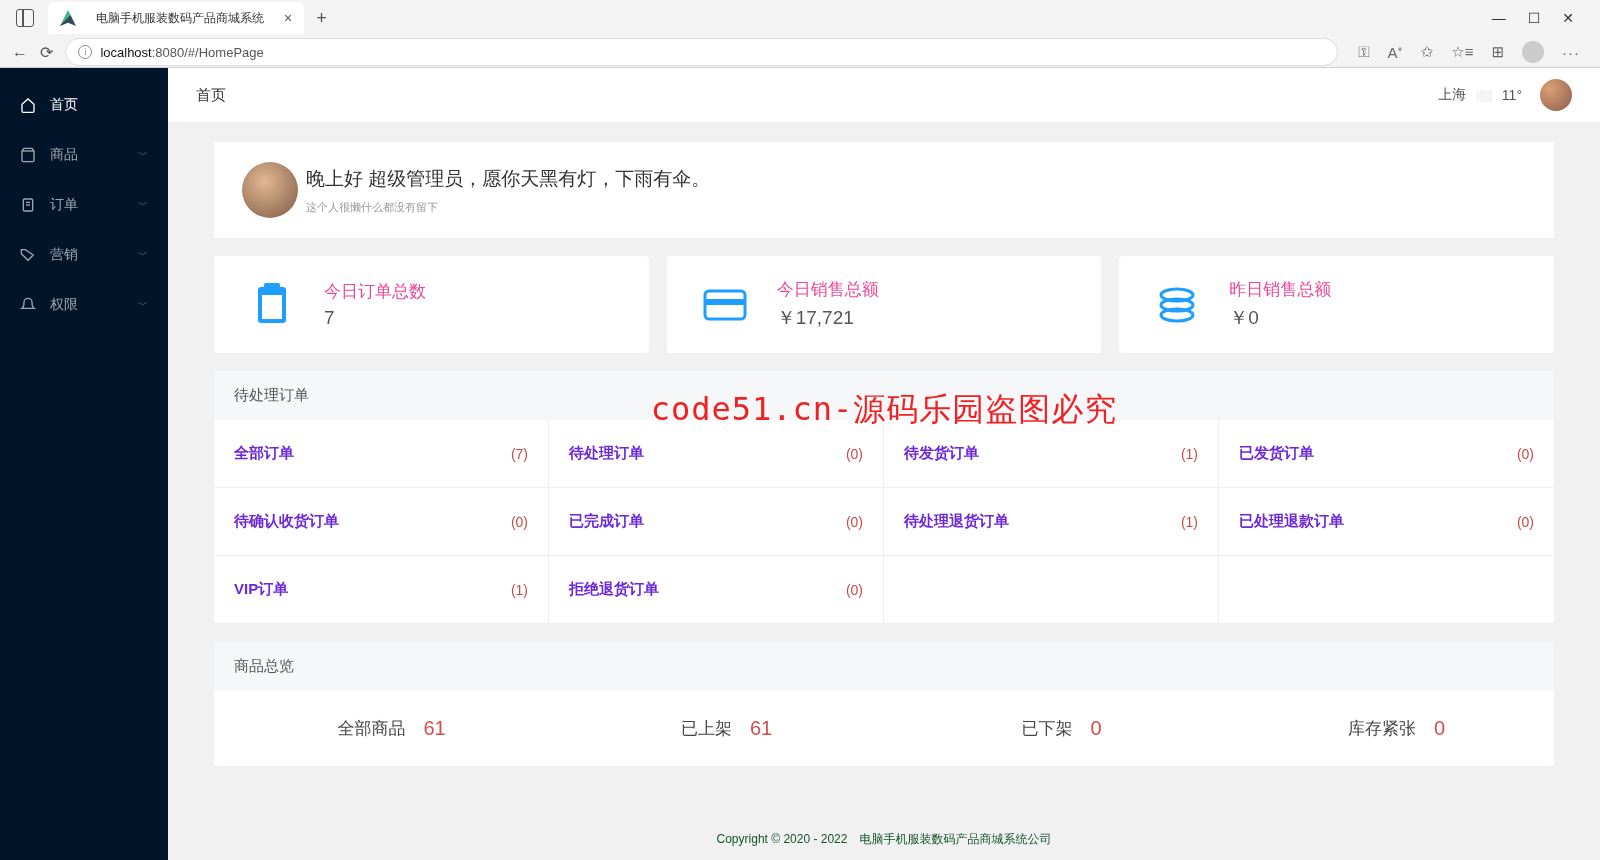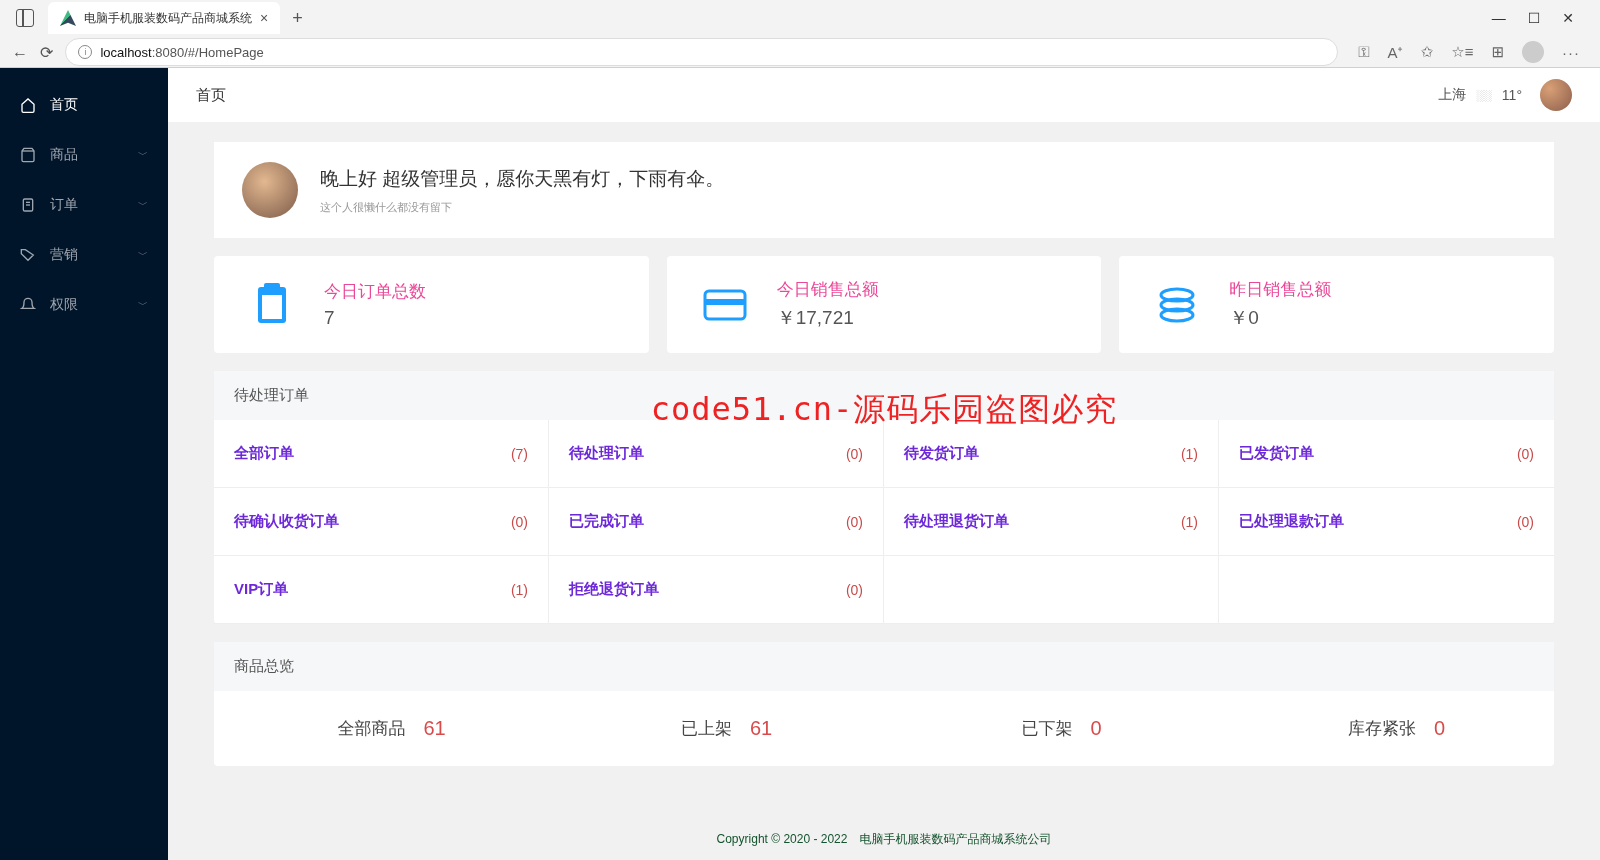--- a/index.html
+++ b/index.html
@@ -3,21 +3,21 @@
 <meta charset="utf-8">
 <style>
 * { margin: 0; padding: 0; box-sizing: border-box; font-family: "Microsoft YaHei", "PingFang SC", sans-serif; }
 body { background: #f1f1f1; overflow: hidden; }
 
 
 .browser-chrome { background: #f3f3f3; height: 68px; border-bottom: 1px solid #d0d0d0; }
 .tab-bar { display: flex; align-items: center; height: 36px; padding: 0 8px; }
 .tab-icon-left { width: 18px; height: 18px; border: 1.5px solid #555; border-radius: 3px; margin: 0 8px; position: relative; }
 .tab-icon-left::after { content: ""; position: absolute; left: 5px; top: 0; bottom: 0; width: 1.5px; background: #555; }
-.browser-tab { display: flex; align-items: center; background: #fff; height: 32px; padding: 0 12px; border-radius: 6px 6px 0 0; margin-left: 6px; gap: 8px; min-width: 220px; }
+.browser-tab { display: flex; align-items: center; background: #fff; height: 32px; padding: 0 12px; border-radius: 6px 6px 0 0; margin-left: 6px; gap: 20px; min-width: 220px; }
 .tab-favicon { width: 16px; height: 16px; background: linear-gradient(135deg, #42b883 50%, #35495e 50%); clip-path: polygon(50% 0, 100% 100%, 50% 80%, 0 100%); }
 .tab-title { font-size: 12px; color: #333; flex: 1; white-space: nowrap; overflow: hidden; }
 .tab-close { font-size: 14px; color: #555; }
 .new-tab { font-size: 18px; color: #555; margin-left: 12px; }
 .window-controls { margin-left: auto; display: flex; gap: 22px; padding-right: 18px; color: #333; }
 .window-controls span { font-size: 14px; }
 .addr-bar { display: flex; align-items: center; height: 32px; padding: 0 12px; gap: 12px; }
 .nav-back, .nav-refresh { font-size: 16px; color: #555; }
 .url-field { flex: 1; display: flex; align-items: center; background: #fff; border: 1px solid #ddd; border-radius: 16px; height: 28px; padding: 0 12px; gap: 8px; }
 .url-info { width: 14px; height: 14px; border: 1.2px solid #888; border-radius: 50%; font-size: 9px; display: flex; align-items: center; justify-content: center; color: #888; }
@@ -37,21 +37,21 @@
 .chevron { margin-left: auto; font-size: 10px; color: #707682; }
 
 .main { flex: 1; display: flex; flex-direction: column; background: #f1f1f1; overflow: hidden; position: relative; }
 .topbar { height: 54px; background: #fff; display: flex; align-items: center; padding: 0 28px; font-size: 15px; color: #333; }
 .topbar-right { margin-left: auto; display: flex; align-items: center; gap: 10px; font-size: 14px; color: #555; }
 .weather-icon { color: #bbb; font-size: 11px; }
 .user-avatar { width: 32px; height: 32px; border-radius: 50%; background: radial-gradient(circle at 30% 30%, #d9a076, #8b5e4c); margin-left: 8px; }
 
 .content { padding: 20px 46px; overflow-y: auto; flex: 1; }
 
-.greeting-card { background: #fff; border-radius: 0; padding: 20px 28px; display: flex; align-items: center; gap: 22px; margin-bottom: 18px; }
+.greeting-card { background: #fff; border-radius: 0; padding: 20px 28px; display: flex; align-items: center; gap: 8px; margin-bottom: 18px; }
 .greeting-avatar { width: 56px; height: 56px; border-radius: 50%; background: radial-gradient(circle at 40% 35%, #e2b890, #7c5a48); flex-shrink: 0; }
 .greeting-title { font-size: 19px; color: #333; font-weight: 500; margin-bottom: 8px; }
 .greeting-sub { font-size: 11px; color: #999; }
 
 .stats-row { display: flex; gap: 18px; margin-bottom: 18px; }
 .stat-card { flex: 1; background: #fff; border-radius: 4px; padding: 22px 32px; display: flex; align-items: center; gap: 26px; }
 .stat-icon { width: 52px; height: 52px; display: flex; align-items: center; justify-content: center; }
 .stat-label { font-size: 17px; color: #ec4899; margin-bottom: 4px; }
 .stat-value { font-size: 19px; color: #555; }
 

